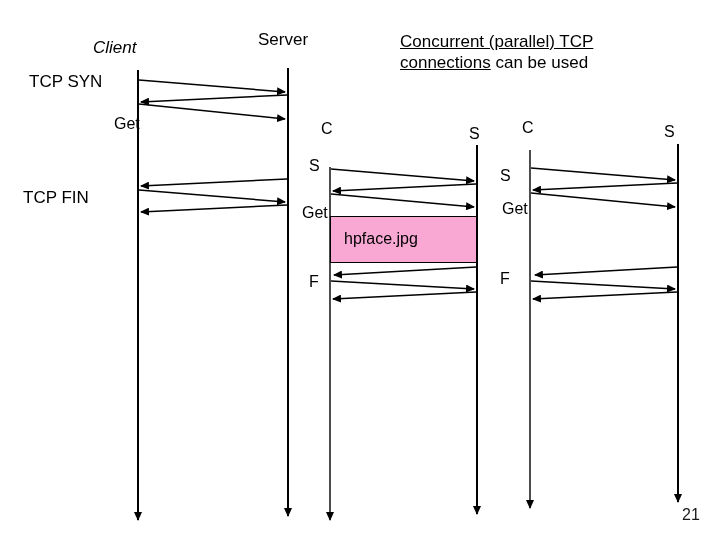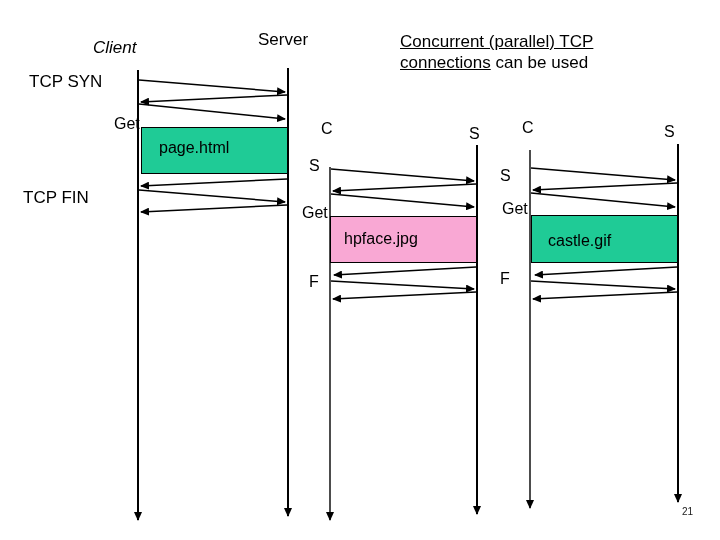--- a/index.html
+++ b/index.html
@@ -22,21 +22,21 @@
     font-size:16px;
     line-height:1.2;
   }
   .note{
     position:absolute;left:400px;top:31px;width:230px;
     font-size:17px;line-height:21px;
   }
   .u{text-decoration:underline;}
   .page-number{
     position:absolute;left:682px;top:507px;
-    font-size:10px;line-height:1;color:#1a1a1a;
+    font-size:16px;line-height:1;color:#1a1a1a;
   }
 </style>
 </head>
 <body>
 
 <div class="slide">
 
   <svg class="diagram-svg" viewBox="0 0 720 540" xmlns="http://www.w3.org/2000/svg">
     <defs>
       <marker id="ah" markerWidth="9" markerHeight="8" refX="8" refY="4" orient="auto" markerUnits="userSpaceOnUse">
@@ -66,28 +66,22 @@
     <line x1="476" y1="292" x2="333" y2="299" stroke="#000" stroke-width="1.5" marker-end="url(#ah)"></line>
 
     <line x1="531" y1="168" x2="675" y2="180" stroke="#000" stroke-width="1.5" marker-end="url(#ah)"></line>
     <line x1="677" y1="183" x2="533" y2="190" stroke="#000" stroke-width="1.5" marker-end="url(#ah)"></line>
     <line x1="531" y1="193" x2="675" y2="207" stroke="#000" stroke-width="1.5" marker-end="url(#ah)"></line>
     <line x1="677" y1="267" x2="535" y2="275" stroke="#000" stroke-width="1.5" marker-end="url(#ah)"></line>
     <line x1="531" y1="281" x2="675" y2="289" stroke="#000" stroke-width="1.5" marker-end="url(#ah)"></line>
     <line x1="677" y1="292" x2="533" y2="299" stroke="#000" stroke-width="1.5" marker-end="url(#ah)"></line>
   </svg>
 
-  <div class="file-box" style="left: 141px; top: 127px; width: 147px; height: 47px; padding: 10px 0px 0px 17px; background: rgb(31, 203, 150); border-color: rgb(0, 0, 0);">
-    <span>page.html</span>
-  </div>
   <div class="file-box" style="left: 330px; top: 216px; width: 147px; height: 47px; padding: 12px 0px 0px 13px; background: #f9a8d4; border-color: rgb(0, 0, 0);">
     <span>hpface.jpg</span>
-  </div>
-  <div class="file-box" style="left: 531px; top: 215px; width: 147px; height: 48px; padding: 15px 0px 0px 16px; background: rgb(31, 203, 150); border-color: rgb(0, 0, 0);">
-    <span>castle.gif</span>
   </div>
 
   <div class="lbl lbl-main" style="left:93px;top:39px;font-style:italic;">Client</div>
   <div class="lbl lbl-main" style="left:258px;top:31px;">Server</div>
   <div class="lbl lbl-main" style="left:29px;top:73px;">TCP SYN</div>
   <div class="lbl lbl-sub" style="left:114px;top:116px;">Get</div>
   <div class="lbl lbl-main" style="left:23px;top:189px;">TCP FIN</div>
 
   <div class="lbl lbl-sub" style="left:321px;top:121px;">C</div>
   <div class="lbl lbl-sub" style="left:469px;top:126px;">S</div>

